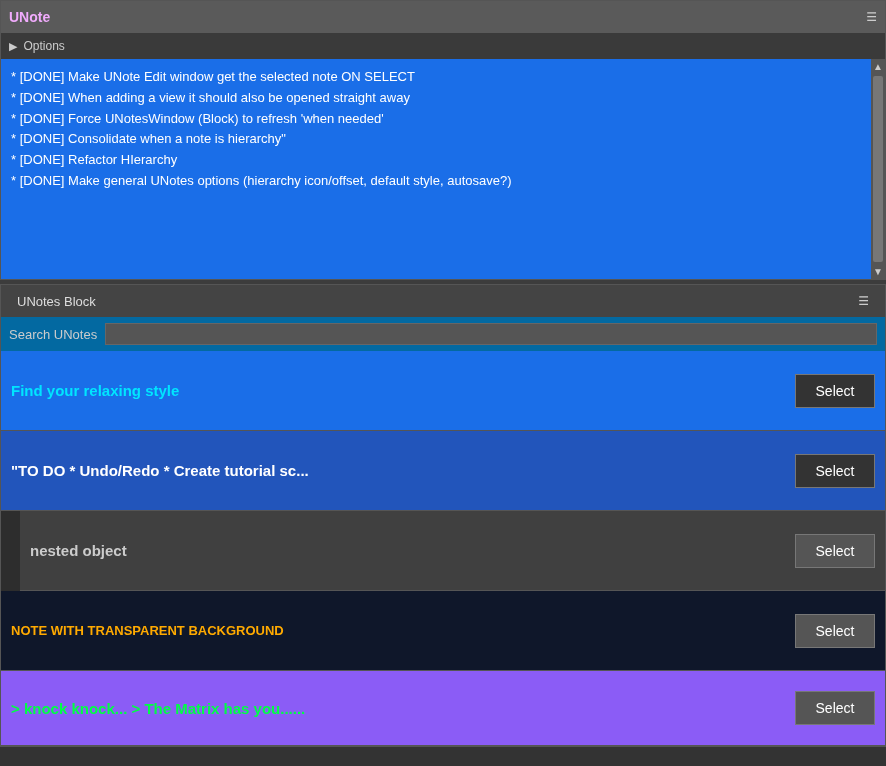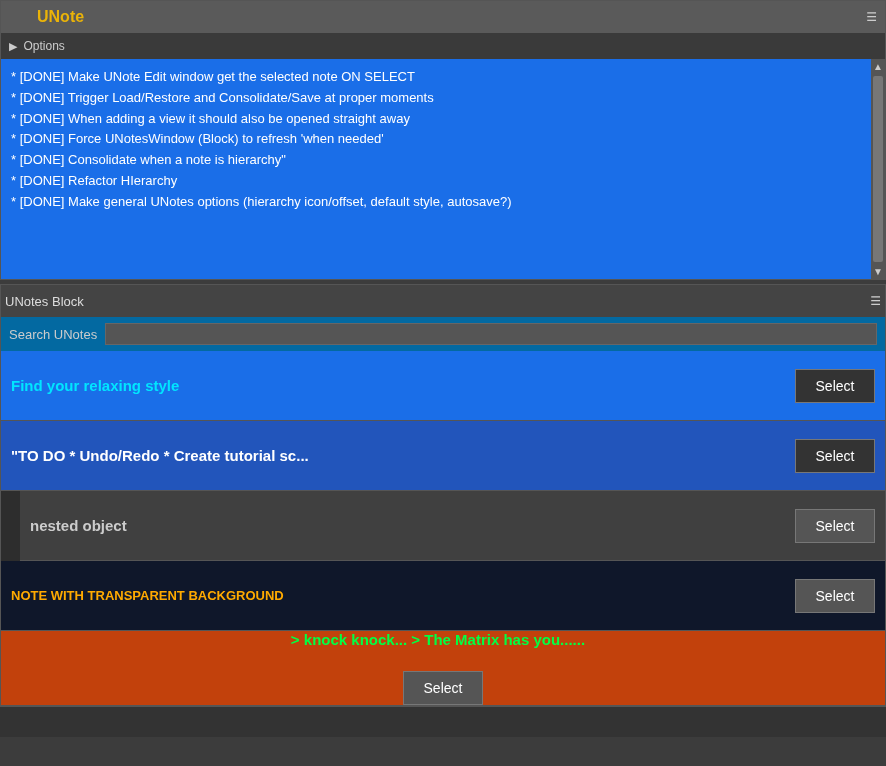--- a/index.html
+++ b/index.html
@@ -20,24 +20,23 @@
     .panel-header {
       display: flex;
       align-items: center;
       justify-content: space-between;
       background: #5a5a5a;
       padding: 4px 8px;
       height: 32px;
     }
 
     .panel-title {
-      font-size: 16px;
+      font-size: 14px;
       font-weight: bold;
-      color: #eab308;
-      margin-left: 28px;
+      color: #f0abfc;
     }
 
     .panel-menu-icon {
       font-size: 12px;
       color: #ccc;
       cursor: pointer;
     }
 
     .options-row {
       display: flex;
@@ -95,21 +94,21 @@
       background: #2d2d2d;
       border: 1px solid #555;
       margin-top: 4px;
     }
 
     .block-header {
       display: flex;
       align-items: center;
       justify-content: space-between;
       background: #444;
-      padding: 4px 4px;
+      padding: 4px 16px;
       height: 32px;
     }
 
     .block-title {
       font-size: 13px;
       color: #ddd;
     }
 
     .search-row {
       display: flex;
@@ -135,21 +134,21 @@
       height: 22px;
       outline: none;
     }
 
     
     .note-row {
       display: flex;
       align-items: center;
       justify-content: space-between;
       padding: 0 10px;
-      height: 70px;
+      height: 80px;
       border-bottom: 1px solid #555;
     }
 
     .note-row.cyan-bg {
       background: #1a6ee8;
     }
 
     .note-row.blue-bg {
       background: #2255bb;
     }
@@ -158,22 +157,21 @@
       background: #404040;
       margin-left: 19px;
     }
 
     .note-row.transparent-bg {
       background: #0f172a;
       justify-content: flex-end;
     }
 
     .note-row.green-bg {
-      background: #c2410c;
-      flex-direction: column;
+      background: #8b5cf6;
     }
 
     .note-row-text {
       font-size: 15px;
       font-weight: bold;
       flex: 1;
       padding-right: 10px;
     }
 
     .cyan-text { color: #00e5ff; }
@@ -219,21 +217,20 @@
     <span class="panel-title">UNote</span>
     <span class="panel-menu-icon">☰</span>
   </div>
   <div class="options-row">
     <span class="options-arrow">▶</span>
     <span class="options-label">Options</span>
   </div>
   <div style="position:relative; display:flex;">
     <div class="note-list-area" style="flex:1; padding-right: 20px;">
       <div class="note-item">* [DONE] Make UNote Edit window get the selected note ON SELECT</div>
-      <div class="note-item">* [DONE] Trigger Load/Restore and Consolidate/Save at proper moments</div>
       <div class="note-item">* [DONE] When adding a view it should also be opened straight away</div>
       <div class="note-item">* [DONE] Force UNotesWindow (Block) to refresh 'when needed'</div>
       <div class="note-item">* [DONE] Consolidate when a note is hierarchy"</div>
       <div class="note-item">* [DONE] Refactor HIerarchy</div>
       <div class="note-item">* [DONE] Make general UNotes options (hierarchy icon/offset, default style, autosave?)</div>
     </div>
     <div class="scrollbar-area">
       <span class="scroll-arrow">▲</span>
       <div style="flex:1; background:#777; width:10px; margin:2px 0; border-radius:2px;"></div>
       <span class="scroll-arrow">▼</span>

